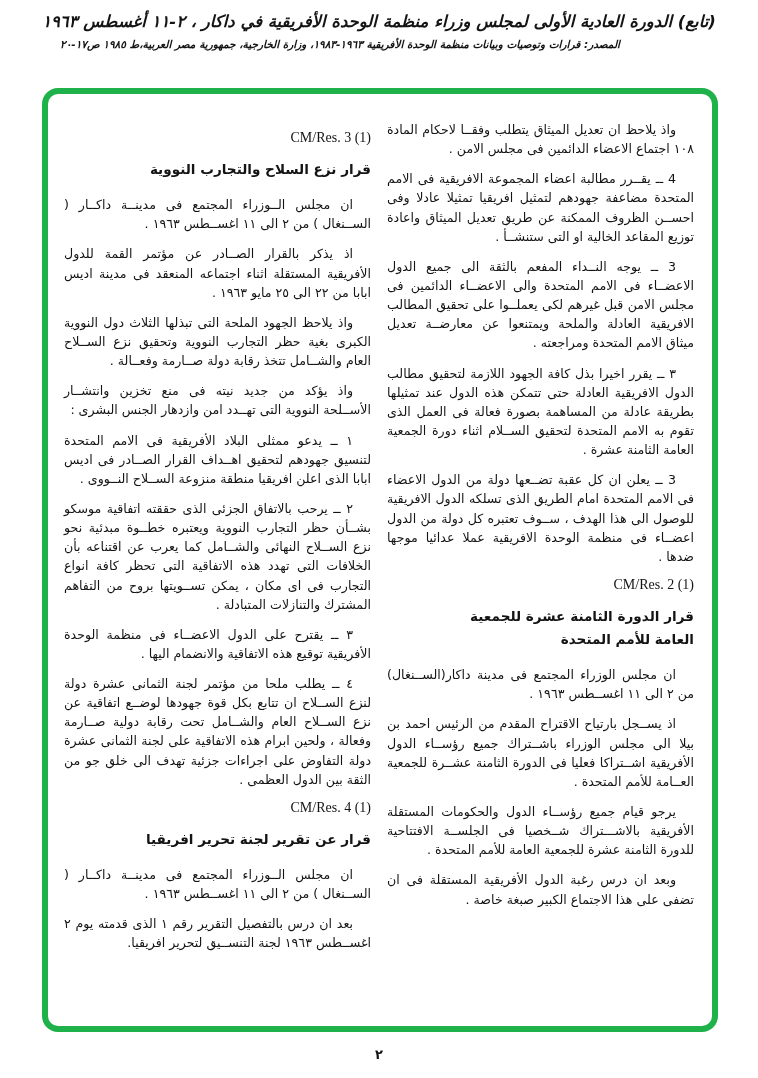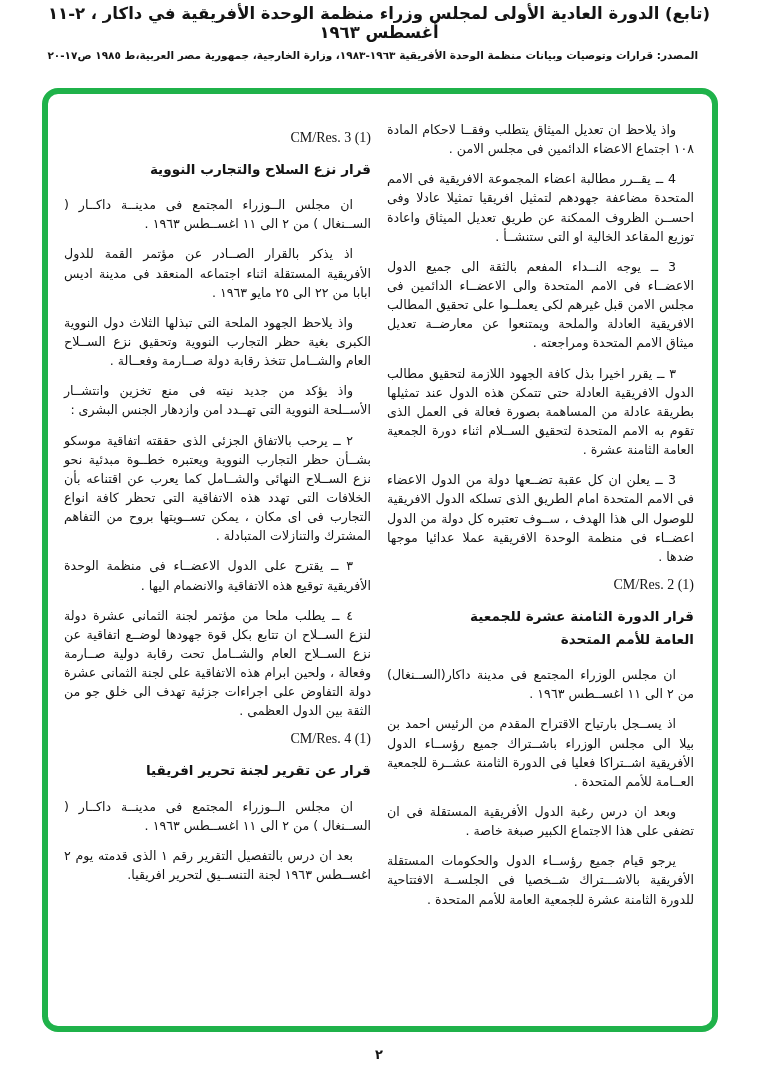--- a/index.html
+++ b/index.html
@@ -4,32 +4,32 @@
 <style>
   * { box-sizing: border-box; margin: 0; padding: 0; }
   html, body { width: 758px; background: #ffffff; }
   body {
     width: 758px; height: 1078px;
     font-family: "DejaVu Sans", sans-serif;
     color: #141414;
     position: relative;
     overflow: hidden;
   }
-  .page-header { padding-top: 4px; }
+  .page-header { padding-top: 12px; font-style: italic; }
   .doc-title {
     direction: rtl;
     text-align: center;
     font-size: 16.5px;
     font-weight: bold;
     letter-spacing: 0;
     padding: 0 40px;
   }
   .doc-source {
     direction: rtl;
-    text-align: center;
+    text-align: left;
     font-size: 10.5px;
     font-weight: bold;
     margin-top: 7px;
     padding: 0 60px;
     white-space: nowrap;
   }
   .content-frame {
     position: absolute;
     left: 42px; top: 88px;
     width: 676px; height: 944px;
@@ -93,31 +93,32 @@
       <p class="body-par">٣ ــ يقرر اخيرا بذل كافة الجهود اللازمة لتحقيق مطالب الدول الافريقية العادلة حتى تتمكن هذه الدول عند تمثيلها بطريقة عادلة من المساهمة بصورة فعالة فى العمل الذى تقوم به الامم المتحدة لتحقيق الســلام اثناء دورة الجمعية العامة الثامنة عشرة .</p>
       <p class="body-par">3 ــ يعلن ان كل عقبة تضــعها دولة من الدول الاعضاء فى الامم المتحدة امام الطريق الذى تسلكه الدول الافريقية للوصول الى هذا الهدف ، ســوف تعتبره كل دولة من الدول اعضــاء فى منظمة الوحدة الافريقية عملا عدائيا موجها ضدها .</p>
 
       <div class="res-label">CM/Res. 2  (1)</div>
       <div class="res-title">
         <div>قرار الدورة الثامنة عشرة للجمعية</div>
         <div>العامة للأمم المتحدة</div>
       </div>
       <p class="body-par">ان مجلس الوزراء المجتمع فى مدينة داكار(الســنغال) من ٢ الى ١١ اغســطس ١٩٦٣ .</p>
       <p class="body-par">اذ يســجل بارتياح الاقتراح المقدم من الرئيس احمد بن بيلا الى مجلس الوزراء باشــتراك جميع رؤســاء الدول الأفريقية اشــتراكا فعليا فى الدورة الثامنة عشــرة للجمعية العــامة للأمم المتحدة .</p>
+      <p class="body-par">يرجو قيام جميع رؤســاء الدول والحكومات المستقلة الأفريقية بالاشـــتراك شــخصيا فى الجلســة الافتتاحية للدورة الثامنة عشرة للجمعية العامة للأمم المتحدة .</p>
       <p class="body-par">وبعد ان درس رغبة الدول الأفريقية المستقلة فى ان تضفى على هذا الاجتماع الكبير صبغة خاصة .</p>
-      <p class="body-par">يرجو قيام جميع رؤســاء الدول والحكومات المستقلة الأفريقية بالاشـــتراك شــخصيا فى الجلســة الافتتاحية للدورة الثامنة عشرة للجمعية العامة للأمم المتحدة .</p>
     </section>
 
     <section class="col">
       <div class="res-label">CM/Res. 3  (1)</div>
       <div class="res-title">قرار نزع السلاح والتجارب النووية</div>
       <p class="body-par">ان مجلس الــوزراء المجتمع فى مدينــة داكــار ( الســنغال ) من ٢ الى ١١ اغســطس ١٩٦٣ .</p>
       <p class="body-par">اذ يذكر بالقرار الصــادر عن مؤتمر القمة للدول الأفريقية المستقلة اثناء اجتماعه المنعقد فى مدينة اديس ابابا من ٢٢ الى ٢٥ مايو ١٩٦٣ .</p>
       <p class="body-par">واذ يلاحظ الجهود الملحة التى تبذلها الثلاث دول النووية الكبرى بغية حظر التجارب النووية وتحقيق نزع الســلاح العام والشــامل تتخذ رقابة دولة صــارمة وفعــالة .</p>
       <p class="body-par">واذ يؤكد من جديد نيته فى منع تخزين وانتشــار الأســلحة النووية التى تهــدد امن وازدهار الجنس البشرى :</p>
+      <p class="body-par">١ ــ يدعو ممثلى البلاد الأفريقية فى الامم المتحدة لتنسيق جهودهم لتحقيق اهــداف القرار الصــادر فى اديس ابابا الذى اعلن افريقيا منطقة منزوعة الســلاح النــووى .</p>
       <p class="body-par">٢ ــ يرحب بالاتفاق الجزئى الذى حققته اتفاقية موسكو بشــأن حظر التجارب النووية ويعتبره خطــوة مبدئية نحو نزع الســلاح النهائى والشــامل كما يعرب عن اقتناعه بأن الخلافات التى تهدد هذه الاتفاقية التى تحظر كافة انواع التجارب فى اى مكان ، يمكن تســويتها بروح من التفاهم المشترك والتنازلات المتبادلة .</p>
       <p class="body-par">٣ ــ يقترح على الدول الاعضــاء فى منظمة الوحدة الأفريقية توقيع هذه الاتفاقية والانضمام اليها .</p>
       <p class="body-par">٤ ــ يطلب ملحا من مؤتمر لجنة الثمانى عشرة دولة لنزع الســلاح ان تتابع بكل قوة جهودها لوضــع اتفاقية عن نزع الســلاح العام والشــامل تحت رقابة دولية صــارمة وفعالة ، ولحين ابرام هذه الاتفاقية على لجنة الثمانى عشرة دولة التفاوض على اجراءات جزئية تهدف الى خلق جو من الثقة بين الدول العظمى .</p>
 
       <div class="res-label">CM/Res. 4  (1)</div>
       <div class="res-title">قرار عن تقرير لجنة تحرير افريقيا</div>
       <p class="body-par">ان مجلس الــوزراء المجتمع فى مدينــة داكــار ( الســنغال ) من ٢ الى ١١ اغســطس ١٩٦٣ .</p>
       <p class="body-par">بعد ان درس بالتفصيل التقرير رقم ١ الذى قدمته يوم ٢ اغســطس ١٩٦٣ لجنة التنســيق لتحرير افريقيا.</p>
     </section>
 

